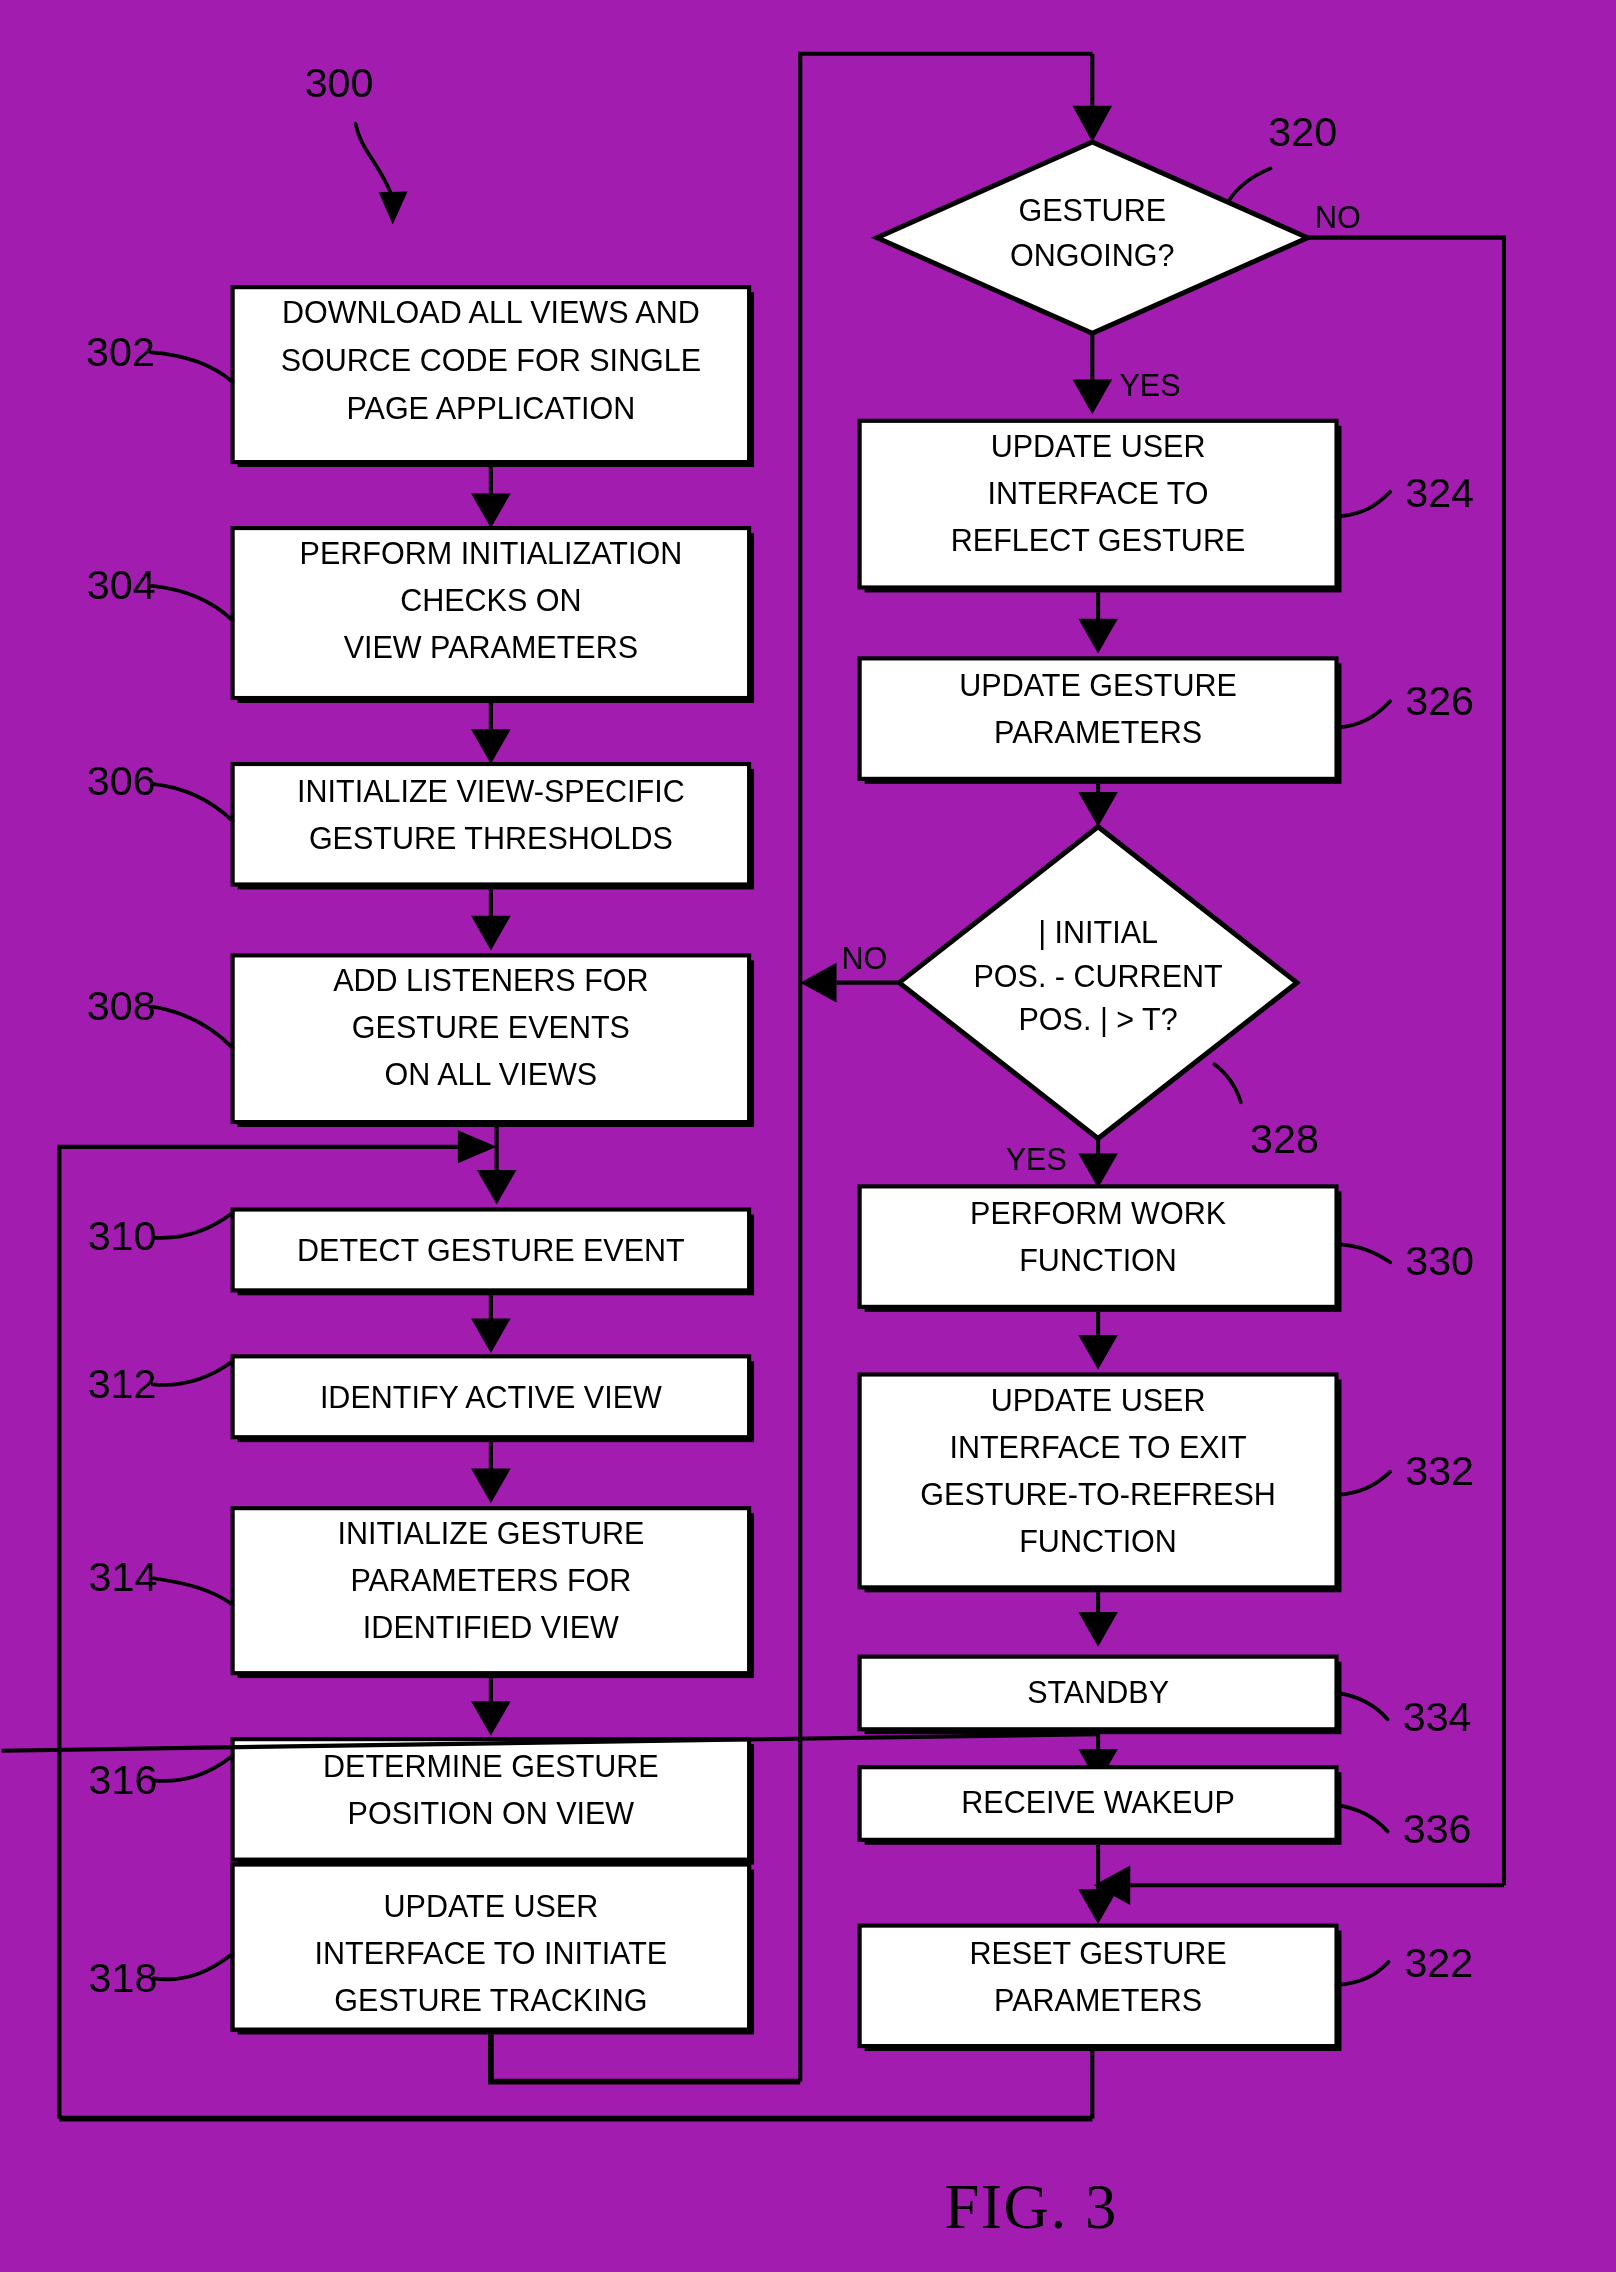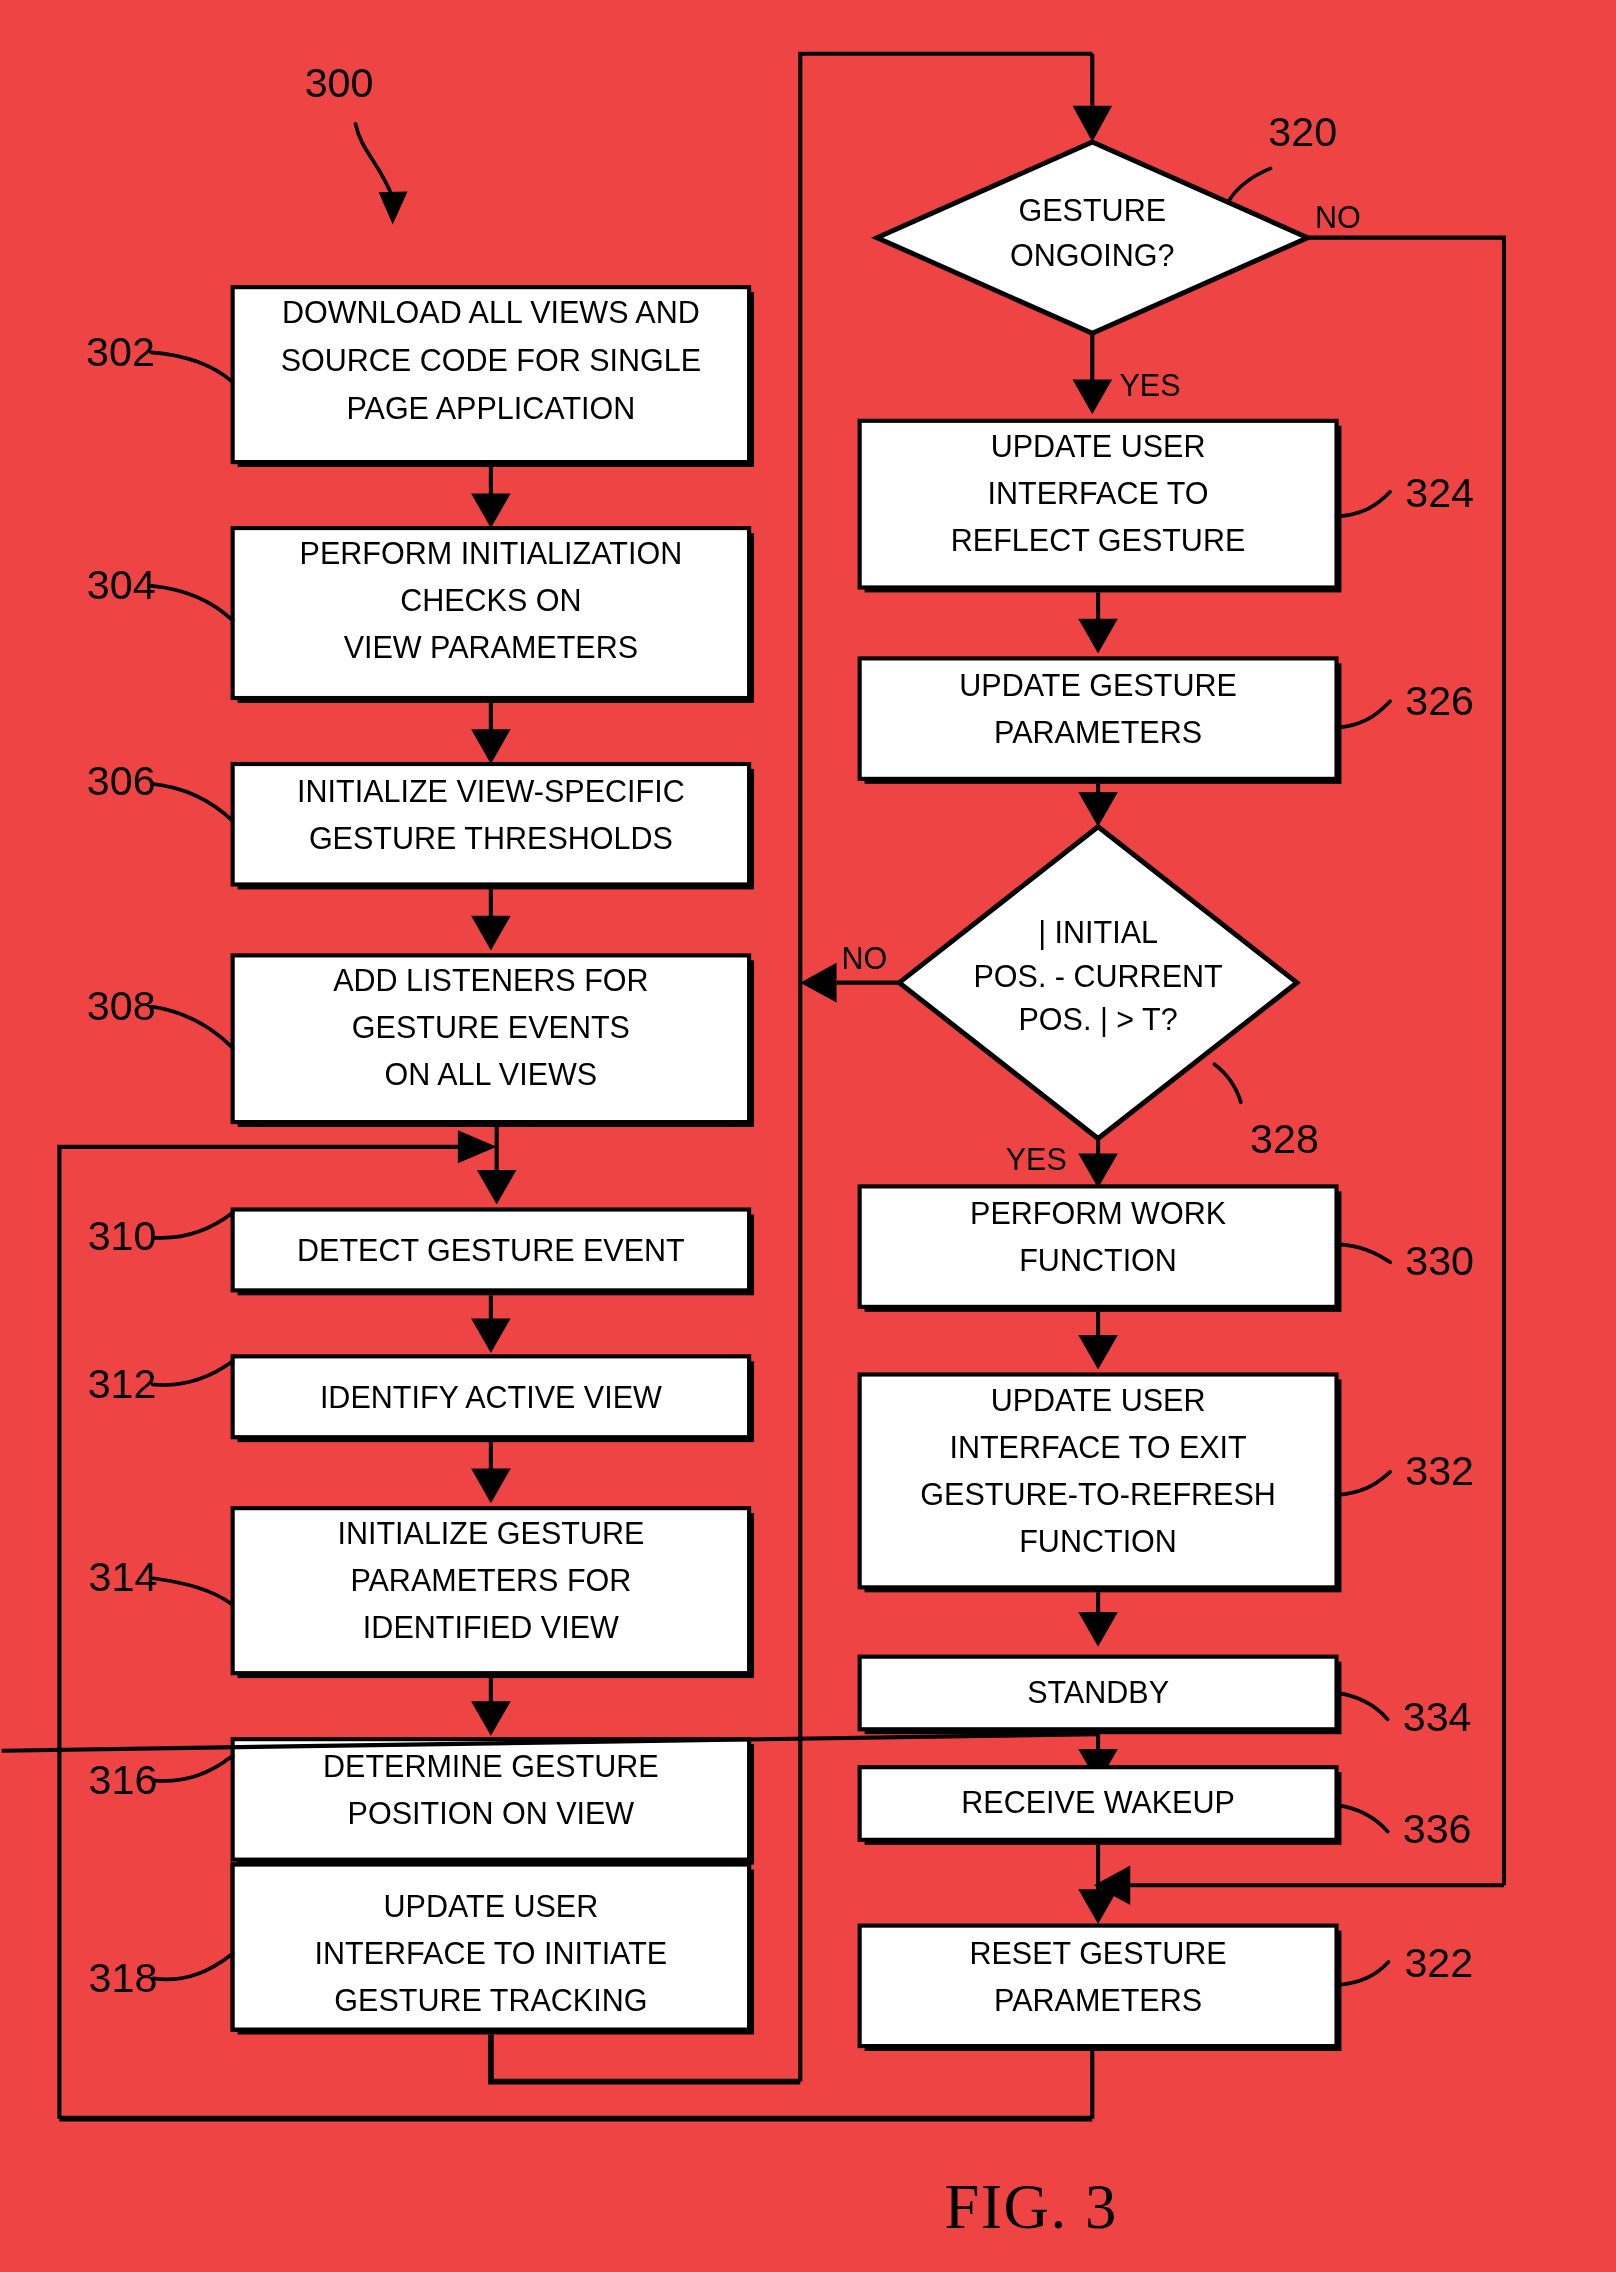--- a/index.html
+++ b/index.html
@@ -11,21 +11,21 @@
   body {
     width: 1617px;
     height: 2273px;
     overflow: hidden;
     font-family: "Liberation Sans", sans-serif;
   }
   #figure-root {
     position: relative;
     width: 1617px;
     height: 2273px;
-    background: #ef4444;
+    background: #a21caf;
   }
   svg#flow {
     display: block;
     width: 1617px;
     height: 2273px;
   }
   .shape {
     fill: #ffffff;
     stroke: #000000;
     stroke-width: 5;

